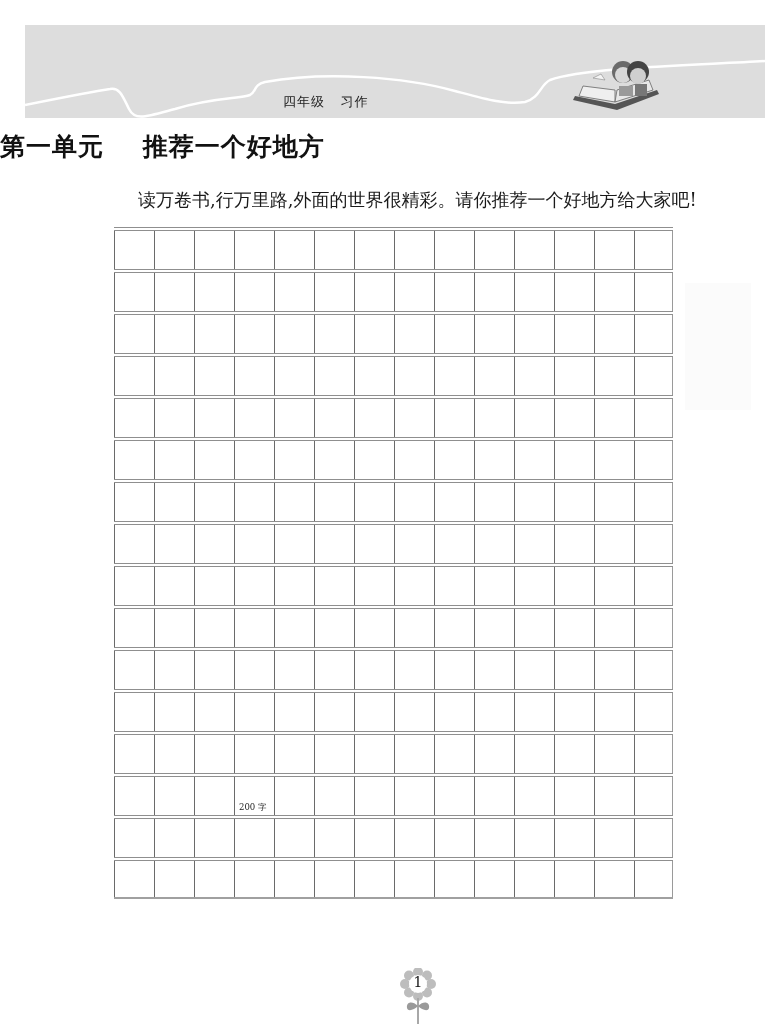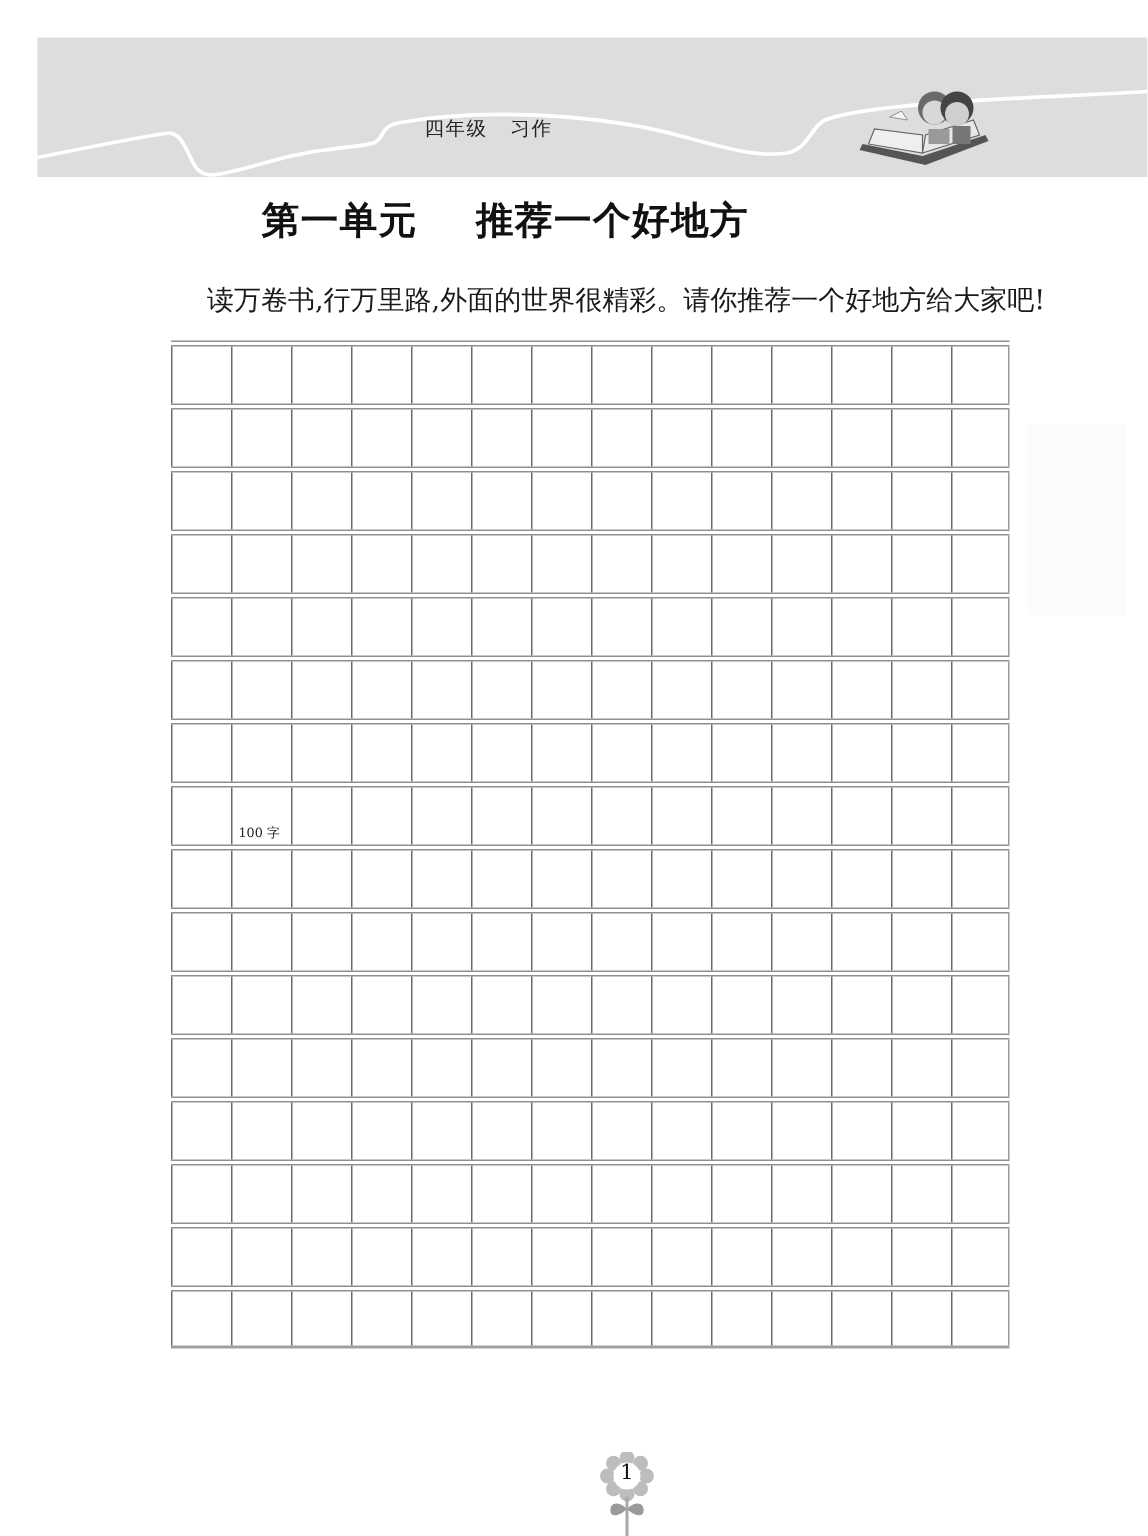--- a/index.html
+++ b/index.html
@@ -25,38 +25,37 @@
       overflow: hidden;
     }
     .header-band svg.waves {
       position: absolute;
       left: 0;
       top: 0;
     }
     .header-label {
       position: absolute;
       left: 258px;
-      top: 52px;
+      top: 68px;
       font-family: "DejaVu Sans", sans-serif;
       font-size: 13px;
       letter-spacing: 1px;
       color: #222;
       white-space: pre;
     }
     .illustration {
       position: absolute;
       left: 565px;
       top: 50px;
     }
     .unit-title {
       position: absolute;
       left: 0;
       width: 674px;
       top: 130px;
-      text-align: center;
       font-size: 25px;
       font-weight: bold;
       color: #111;
       white-space: pre;
       letter-spacing: 1px;
     }
     .prompt {
       position: absolute;
       left: 138px;
       top: 188px;
@@ -263,121 +262,121 @@
       <div class="cell"></div>
       <div class="cell"></div>
       <div class="cell"></div>
       <div class="cell"></div>
       <div class="cell"></div>
       <div class="cell"></div>
       <div class="cell"></div>
     </div>
     <div class="grid-row">
       <div class="cell"></div>
+      <div class="cell"></div>
+      <div class="cell"></div>
+      <div class="cell"></div>
+      <div class="cell"></div>
+      <div class="cell"></div>
+      <div class="cell"></div>
+      <div class="cell"></div>
+      <div class="cell"></div>
+      <div class="cell"></div>
+      <div class="cell"></div>
+      <div class="cell"></div>
+      <div class="cell"></div>
+      <div class="cell"></div>
+    </div>
+    <div class="grid-row">
+      <div class="cell"></div>
+      <div class="cell"></div>
+      <div class="cell"></div>
+      <div class="cell"></div>
+      <div class="cell"></div>
+      <div class="cell"></div>
+      <div class="cell"></div>
+      <div class="cell"></div>
+      <div class="cell"></div>
+      <div class="cell"></div>
+      <div class="cell"></div>
+      <div class="cell"></div>
+      <div class="cell"></div>
+      <div class="cell"></div>
+    </div>
+    <div class="grid-row">
+      <div class="cell"></div>
+      <div class="cell"></div>
+      <div class="cell"></div>
+      <div class="cell"></div>
+      <div class="cell"></div>
+      <div class="cell"></div>
+      <div class="cell"></div>
+      <div class="cell"></div>
+      <div class="cell"></div>
+      <div class="cell"></div>
+      <div class="cell"></div>
+      <div class="cell"></div>
+      <div class="cell"></div>
+      <div class="cell"></div>
+    </div>
+    <div class="grid-row">
+      <div class="cell"></div>
+      <div class="cell"></div>
+      <div class="cell"></div>
+      <div class="cell"></div>
+      <div class="cell"></div>
+      <div class="cell"></div>
+      <div class="cell"></div>
+      <div class="cell"></div>
+      <div class="cell"></div>
+      <div class="cell"></div>
+      <div class="cell"></div>
+      <div class="cell"></div>
+      <div class="cell"></div>
+      <div class="cell"></div>
+    </div>
+    <div class="grid-row">
+      <div class="cell"></div>
+      <div class="cell"></div>
+      <div class="cell"></div>
+      <div class="cell"></div>
+      <div class="cell"></div>
+      <div class="cell"></div>
+      <div class="cell"></div>
+      <div class="cell"></div>
+      <div class="cell"></div>
+      <div class="cell"></div>
+      <div class="cell"></div>
+      <div class="cell"></div>
+      <div class="cell"></div>
+      <div class="cell"></div>
+    </div>
+    <div class="grid-row">
+      <div class="cell"></div>
+      <div class="cell"></div>
+      <div class="cell"></div>
+      <div class="cell"></div>
+      <div class="cell"></div>
+      <div class="cell"></div>
+      <div class="cell"></div>
+      <div class="cell"></div>
+      <div class="cell"></div>
+      <div class="cell"></div>
+      <div class="cell"></div>
+      <div class="cell"></div>
+      <div class="cell"></div>
+      <div class="cell"></div>
+    </div>
+    <div class="grid-row">
+      <div class="cell"></div>
+      <div class="cell"></div>
+      <div class="cell"></div>
       <div class="cell">
-        <span class="marker">100 字</span>
+        <span class="marker">200 字</span>
       </div>
-      <div class="cell"></div>
-      <div class="cell"></div>
-      <div class="cell"></div>
-      <div class="cell"></div>
-      <div class="cell"></div>
-      <div class="cell"></div>
-      <div class="cell"></div>
-      <div class="cell"></div>
-      <div class="cell"></div>
-      <div class="cell"></div>
-      <div class="cell"></div>
-      <div class="cell"></div>
-    </div>
-    <div class="grid-row">
-      <div class="cell"></div>
-      <div class="cell"></div>
-      <div class="cell"></div>
-      <div class="cell"></div>
-      <div class="cell"></div>
-      <div class="cell"></div>
-      <div class="cell"></div>
-      <div class="cell"></div>
-      <div class="cell"></div>
-      <div class="cell"></div>
-      <div class="cell"></div>
-      <div class="cell"></div>
-      <div class="cell"></div>
-      <div class="cell"></div>
-    </div>
-    <div class="grid-row">
-      <div class="cell"></div>
-      <div class="cell"></div>
-      <div class="cell"></div>
-      <div class="cell"></div>
-      <div class="cell"></div>
-      <div class="cell"></div>
-      <div class="cell"></div>
-      <div class="cell"></div>
-      <div class="cell"></div>
-      <div class="cell"></div>
-      <div class="cell"></div>
-      <div class="cell"></div>
-      <div class="cell"></div>
-      <div class="cell"></div>
-    </div>
-    <div class="grid-row">
-      <div class="cell"></div>
-      <div class="cell"></div>
-      <div class="cell"></div>
-      <div class="cell"></div>
-      <div class="cell"></div>
-      <div class="cell"></div>
-      <div class="cell"></div>
-      <div class="cell"></div>
-      <div class="cell"></div>
-      <div class="cell"></div>
-      <div class="cell"></div>
-      <div class="cell"></div>
-      <div class="cell"></div>
-      <div class="cell"></div>
-    </div>
-    <div class="grid-row">
-      <div class="cell"></div>
-      <div class="cell"></div>
-      <div class="cell"></div>
-      <div class="cell"></div>
-      <div class="cell"></div>
-      <div class="cell"></div>
-      <div class="cell"></div>
-      <div class="cell"></div>
-      <div class="cell"></div>
-      <div class="cell"></div>
-      <div class="cell"></div>
-      <div class="cell"></div>
-      <div class="cell"></div>
-      <div class="cell"></div>
-    </div>
-    <div class="grid-row">
-      <div class="cell"></div>
-      <div class="cell"></div>
-      <div class="cell"></div>
-      <div class="cell"></div>
-      <div class="cell"></div>
-      <div class="cell"></div>
-      <div class="cell"></div>
-      <div class="cell"></div>
-      <div class="cell"></div>
-      <div class="cell"></div>
-      <div class="cell"></div>
-      <div class="cell"></div>
-      <div class="cell"></div>
-      <div class="cell"></div>
-    </div>
-    <div class="grid-row">
-      <div class="cell"></div>
-      <div class="cell"></div>
-      <div class="cell"></div>
-      <div class="cell"></div>
       <div class="cell"></div>
       <div class="cell"></div>
       <div class="cell"></div>
       <div class="cell"></div>
       <div class="cell"></div>
       <div class="cell"></div>
       <div class="cell"></div>
       <div class="cell"></div>
       <div class="cell"></div>
       <div class="cell"></div>

